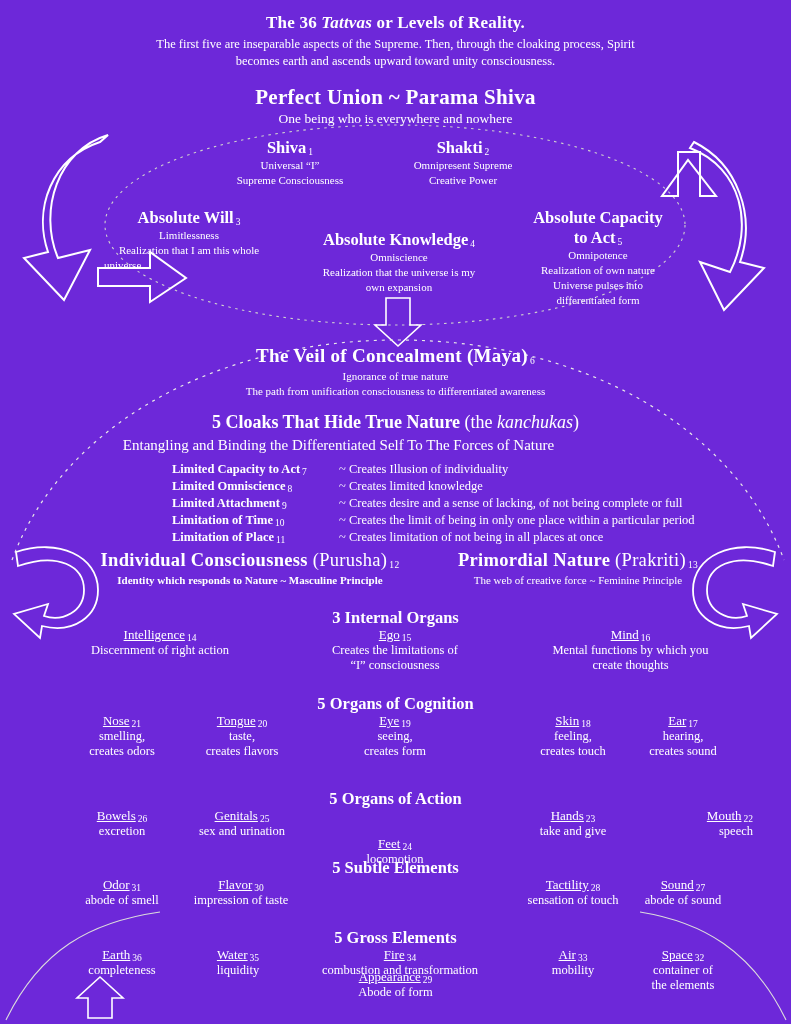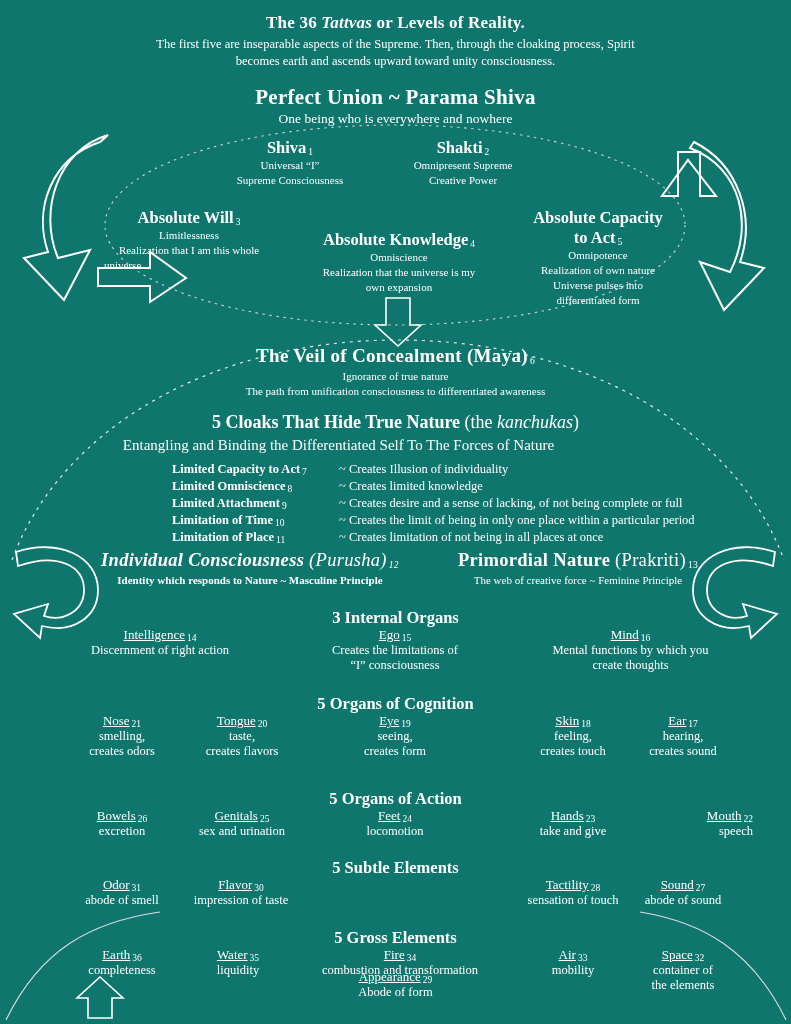--- a/index.html
+++ b/index.html
@@ -12,21 +12,21 @@
     height: 1024px;
     position: relative;
     overflow: hidden;
     color: #ffffff;
     font-family: "Liberation Serif", serif;
   }
   #stage {
     position: relative;
     width: 791px;
     height: 1024px;
-    background: #0f766e;
+    background: #6d28d9;
     overflow: hidden;
   }
   .svg-layer {
     position: absolute;
     left: 0;
     top: 0;
     width: 791px;
     height: 1024px;
     pointer-events: none;
   }
@@ -212,21 +212,21 @@
       </div>
       <div class="cloak-row">
         <span class="cloak-name"><span>Limitation of Time</span><span class="num">10</span></span><span class="cloak-desc">~ Creates the limit of being in only one place within a particular period</span>
       </div>
       <div class="cloak-row">
         <span class="cloak-name"><span>Limitation of Place</span><span class="num">11</span></span><span class="cloak-desc">~ Creates limitation of not being in all places at once</span>
       </div>
     </div>
 
     <div class="abs ctr" style="left:60px; top:550px; width:380px;">
-      <div class="h1" style="font-size:18.5px;font-style:italic;"><span>Individual Consciousness</span> <span style="font-weight:normal;">(Purusha)</span><span class="num">12</span></div>
+      <div class="h1" style="font-size:18.5px;"><span>Individual Consciousness</span> <span style="font-weight:normal;">(Purusha)</span><span class="num">12</span></div>
       <div class="desc" style="margin-top:2px;font-weight:bold;">Identity which responds to Nature ~ Masculine Principle</div>
     </div>
     <div class="abs ctr" style="left:418px; top:550px; width:320px;">
       <div class="h1" style="font-size:18.5px;"><span>Primordial Nature</span> <span style="font-weight:normal;">(Prakriti)</span><span class="num">13</span></div>
       <div class="desc" style="margin-top:2px;">The web of creative force ~ Feminine Principle</div>
     </div>
 
     <div class="abs row-head" style="left:0; top:608px; width:791px;">3 Internal Organs</div>
 
     <div class="abs col-item" style="left:40px; top:627px; width:240px;">
@@ -275,21 +275,21 @@
     <div class="abs row-head" style="left:0; top:789px; width:791px;">5 Organs of Action</div>
 
     <div class="abs col-item" style="left:52px; top:808px; width:140px;">
       <div class="nm"><span class="underline">Bowels</span><span class="num">26</span></div>
       <div class="dd">excretion</div>
     </div>
     <div class="abs col-item" style="left:168px; top:808px; width:148px;">
       <div class="nm"><span class="underline">Genitals</span><span class="num">25</span></div>
       <div class="dd">sex and urination</div>
     </div>
-    <div class="abs col-item" style="left:325px; top:808px; width:140px;">
+    <div class="abs col-item" style="left:325px; top:836px; width:140px;">
       <div class="nm"><span class="underline">Feet</span><span class="num">24</span></div>
       <div class="dd">locomotion</div>
     </div>
     <div class="abs col-item" style="left:503px; top:808px; width:140px;">
       <div class="nm"><span class="underline">Hands</span><span class="num">23</span></div>
       <div class="dd">take and give</div>
     </div>
     <div class="abs col-item" style="left:613px; top:808px; width:140px;text-align:right;">
       <div class="nm"><span class="underline">Mouth</span><span class="num">22</span></div>
       <div class="dd">speech</div>

